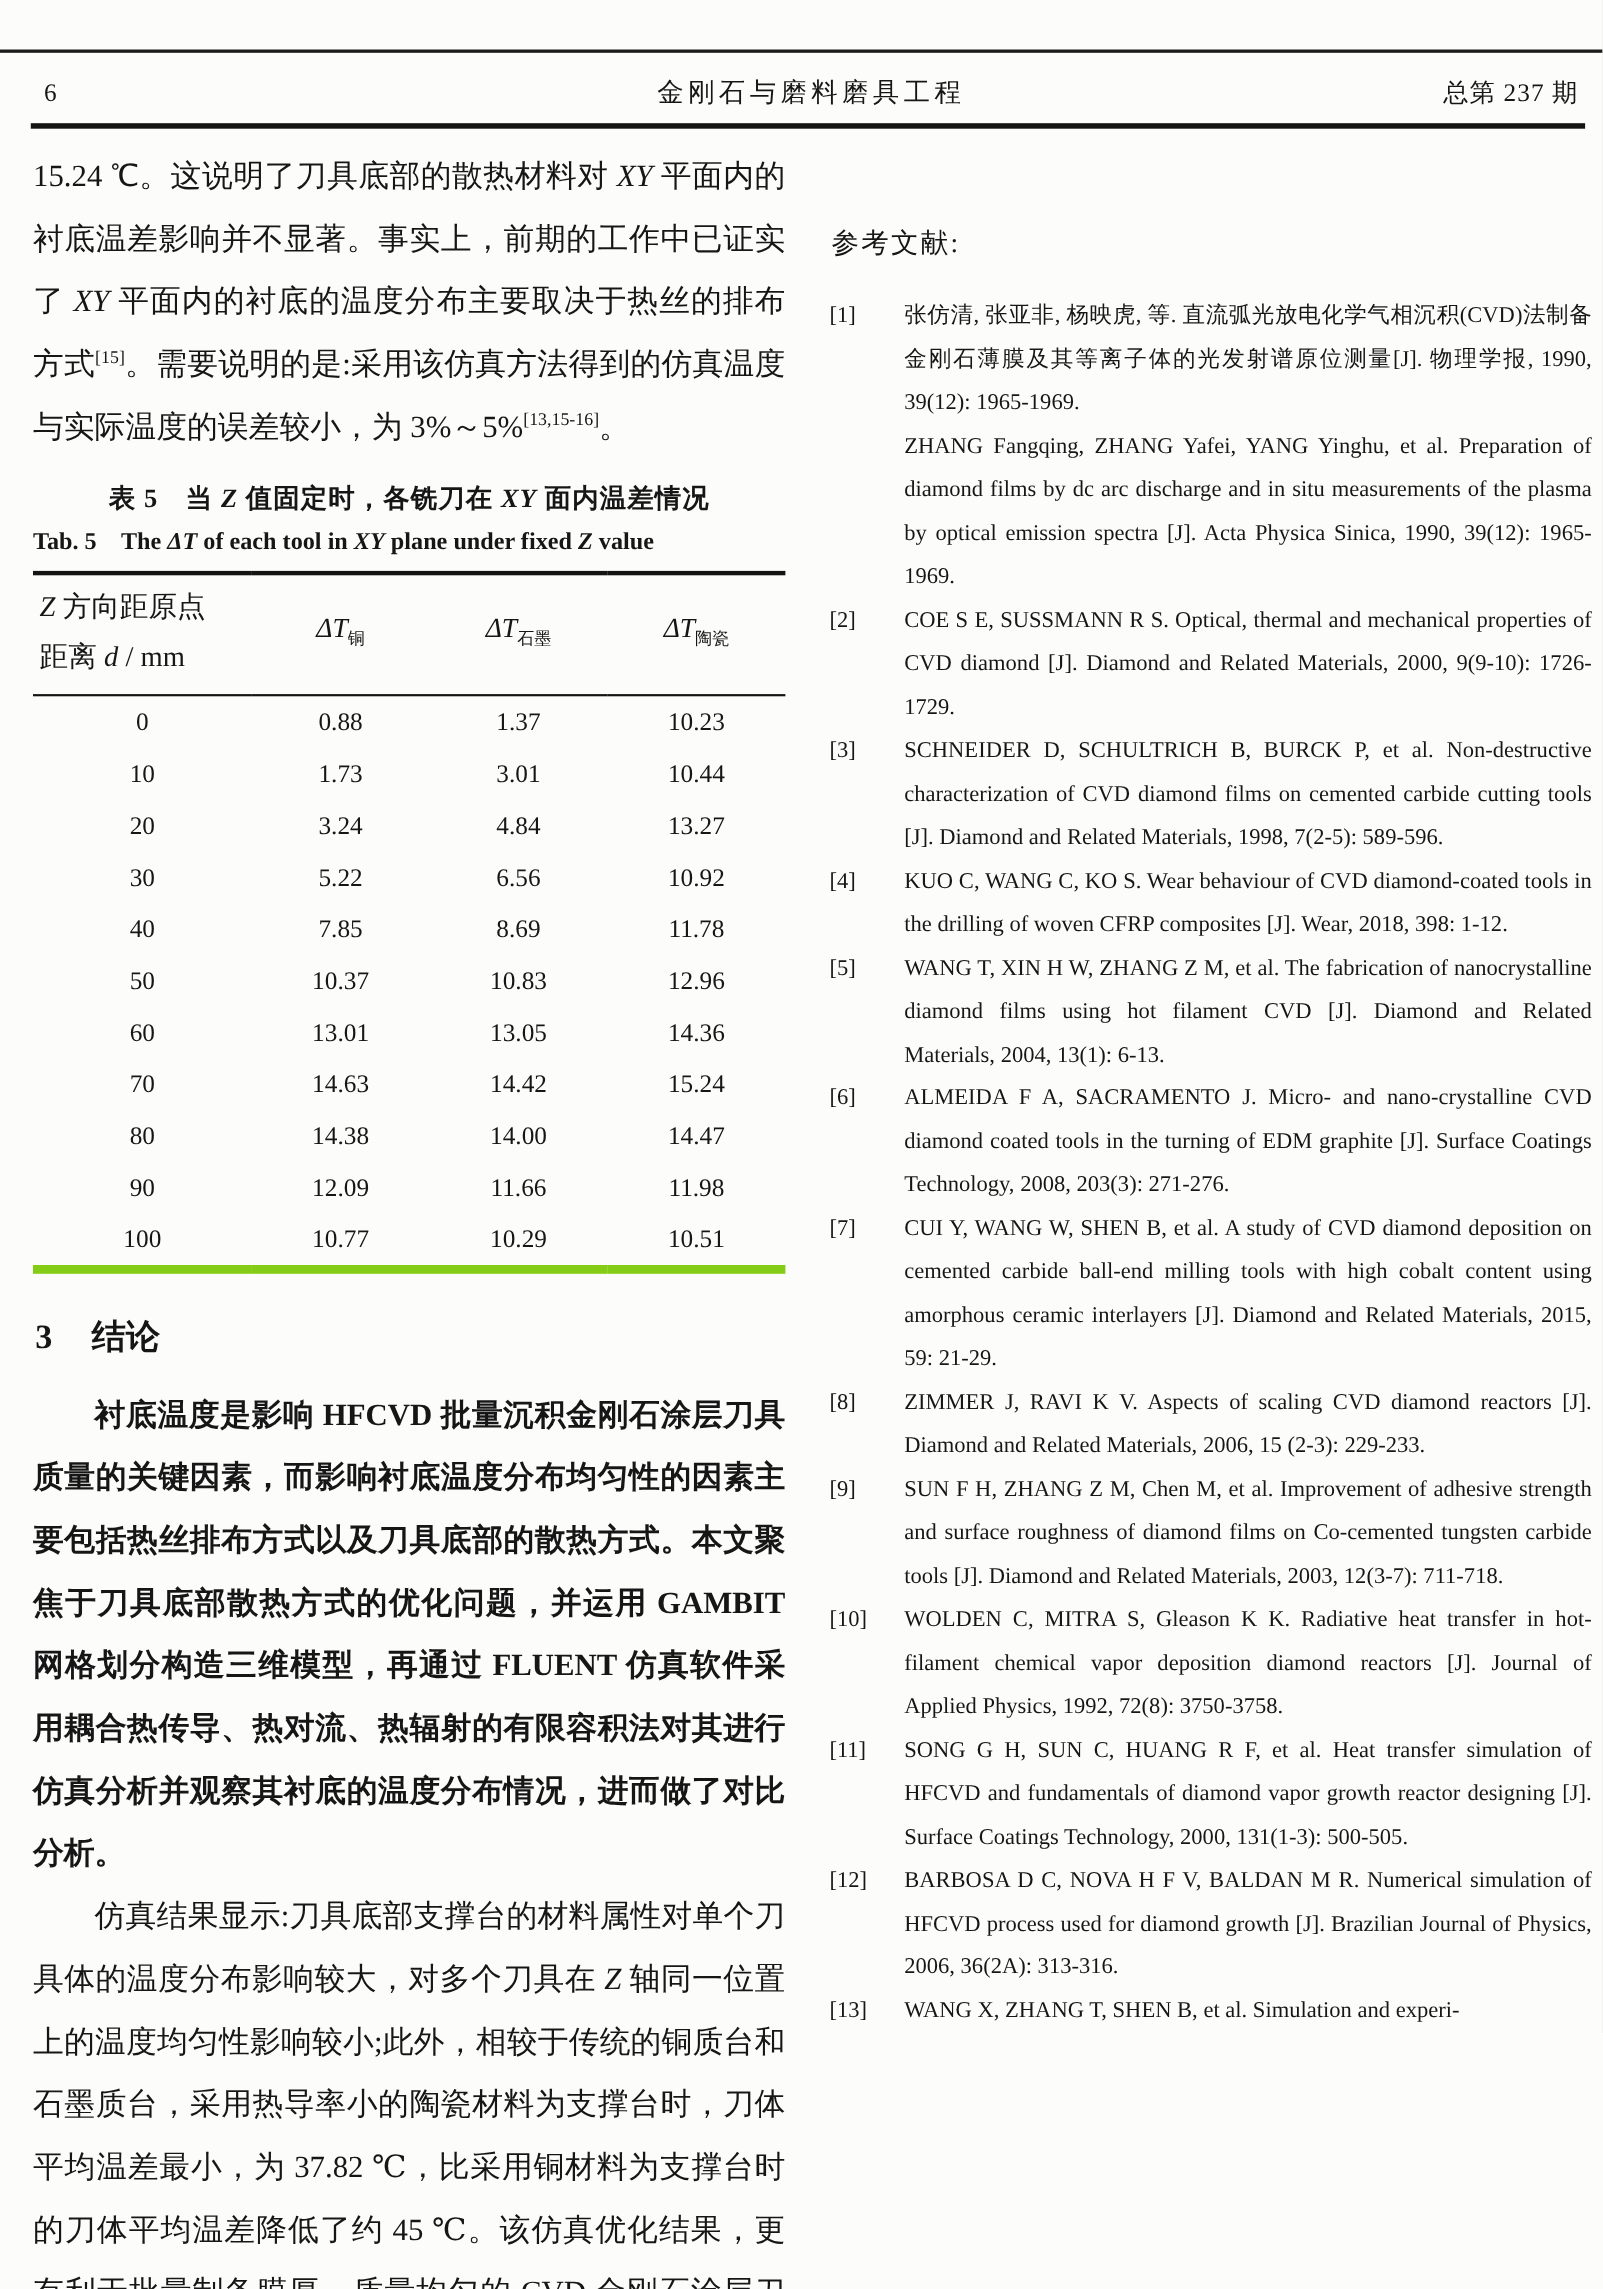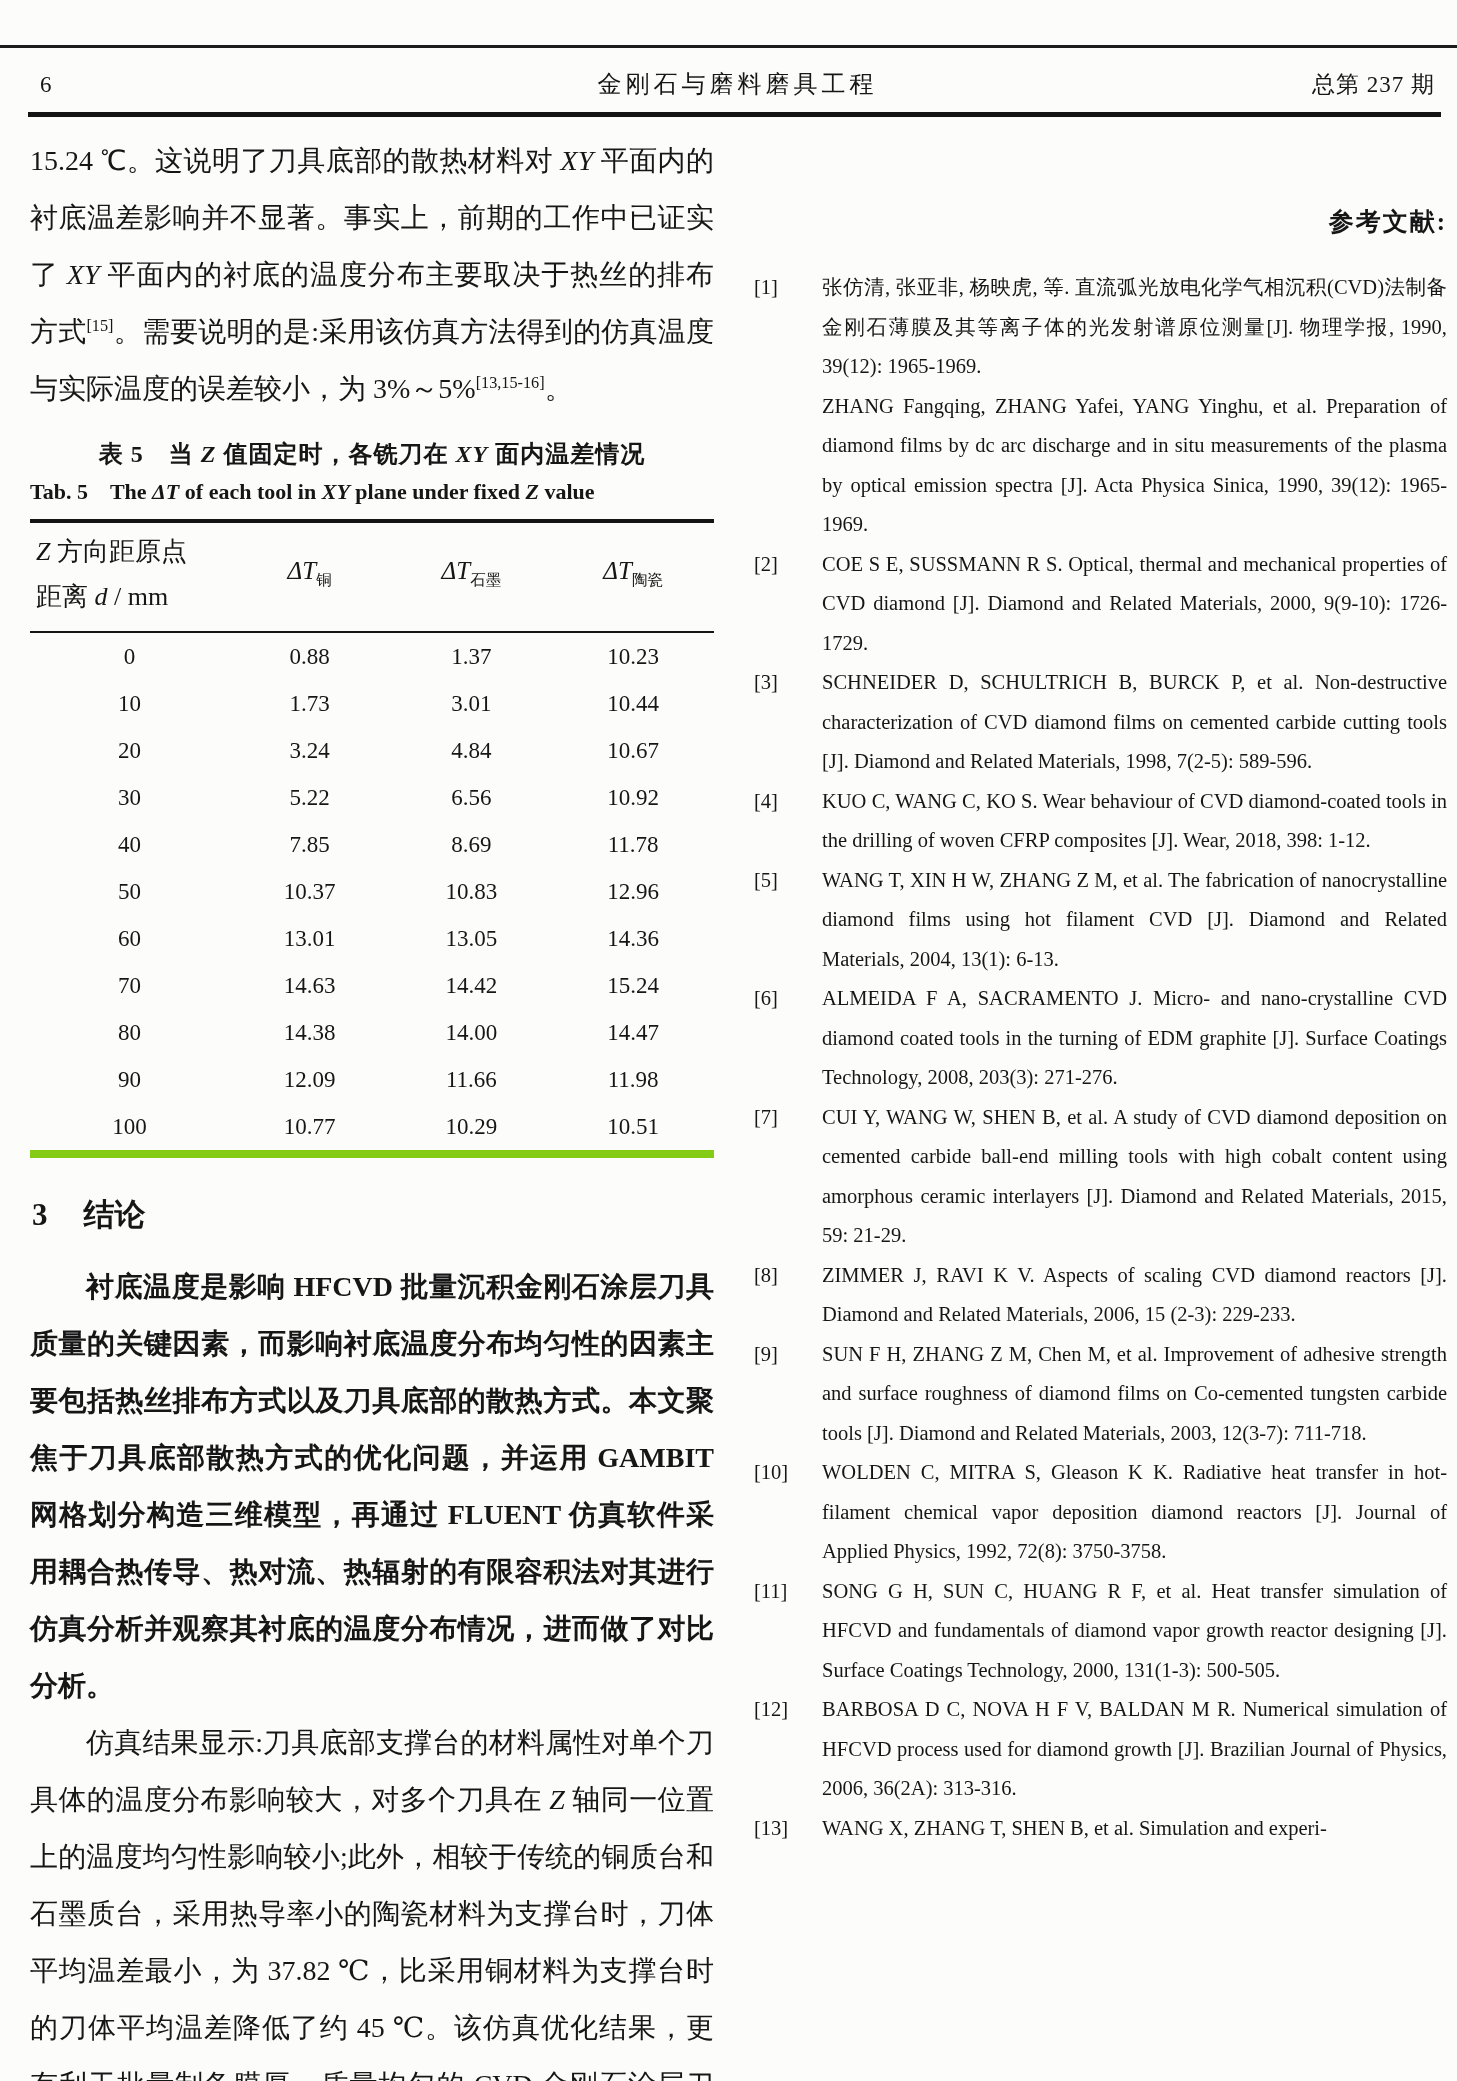--- a/index.html
+++ b/index.html
@@ -37,21 +37,21 @@
   .data-table thead th { border-bottom:2px solid #141414; font-weight:normal;
     vertical-align:middle; padding:6px 0 12px; font-size:25px; }
   .data-table th.c1 { text-align:left; padding-left:6px; width:29%; line-height:45px; font-size:26px; }
   .data-table th.cv { width:23.6%; }
   .data-table th sub, .data-table td sub { font-size:0.62em; }
   .data-table td { text-align:center; height:47px; font-size:23px; padding:0; }
 
   .sec { font-size:31px; font-weight:bold; margin:36px 0 0 2px; line-height:42px; }
   .sec .num { margin-right:36px; }
 
-  .ref-heading { margin:80px 0 0 2px; font-size:25px; font-weight:bold; letter-spacing:2px; line-height:36px;text-align:right; }
+  .ref-heading { margin:80px 0 0 2px; font-size:25px; font-weight:normal; letter-spacing:2px; line-height:36px; }
   .ref-list { margin-top:28px; }
   .ref { display:flex; font-size:20.5px; line-height:39.5px; }
   .rn { flex:0 0 68px; }
   .rt { flex:1; text-align:justify; }
 </style>
 </head>
 <body>
 
 <div class="page">
   <div class="top-line"></div>
@@ -91,21 +91,21 @@
         <tr>
             <td>10</td>
             <td>1.73</td>
             <td>3.01</td>
             <td>10.44</td>
           </tr>
         <tr>
             <td>20</td>
             <td>3.24</td>
             <td>4.84</td>
-            <td>10.67</td>
+            <td>13.27</td>
           </tr>
         <tr>
             <td>30</td>
             <td>5.22</td>
             <td>6.56</td>
             <td>10.92</td>
           </tr>
         <tr>
             <td>40</td>
             <td>7.85</td>

